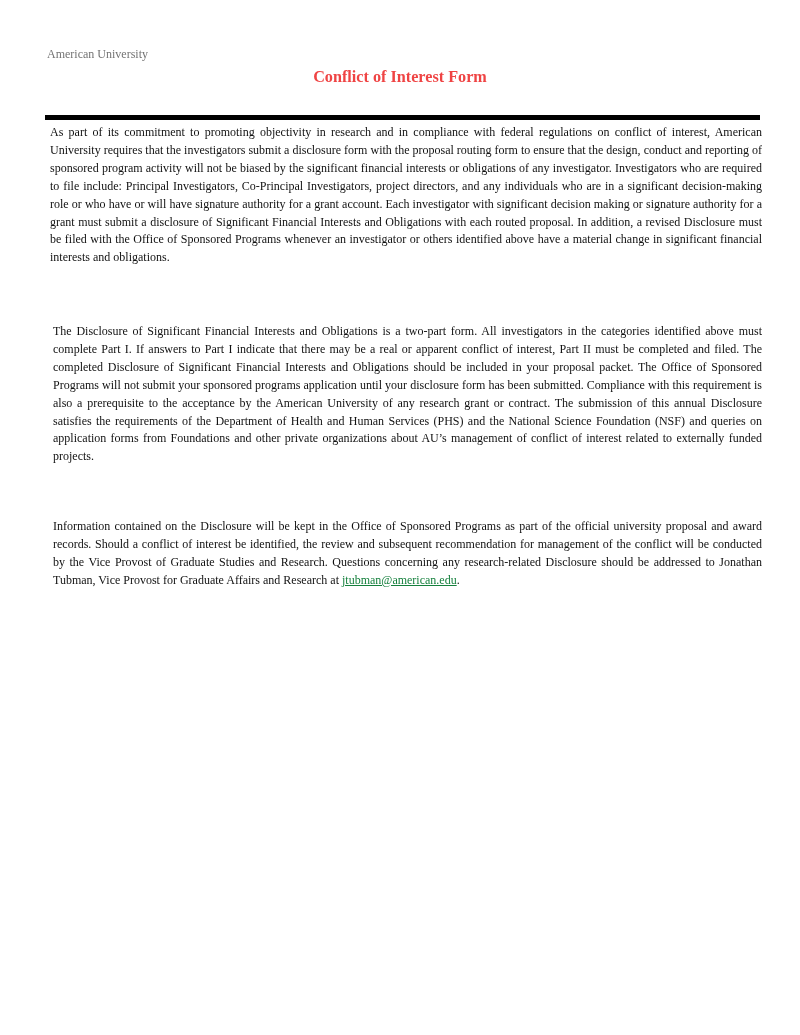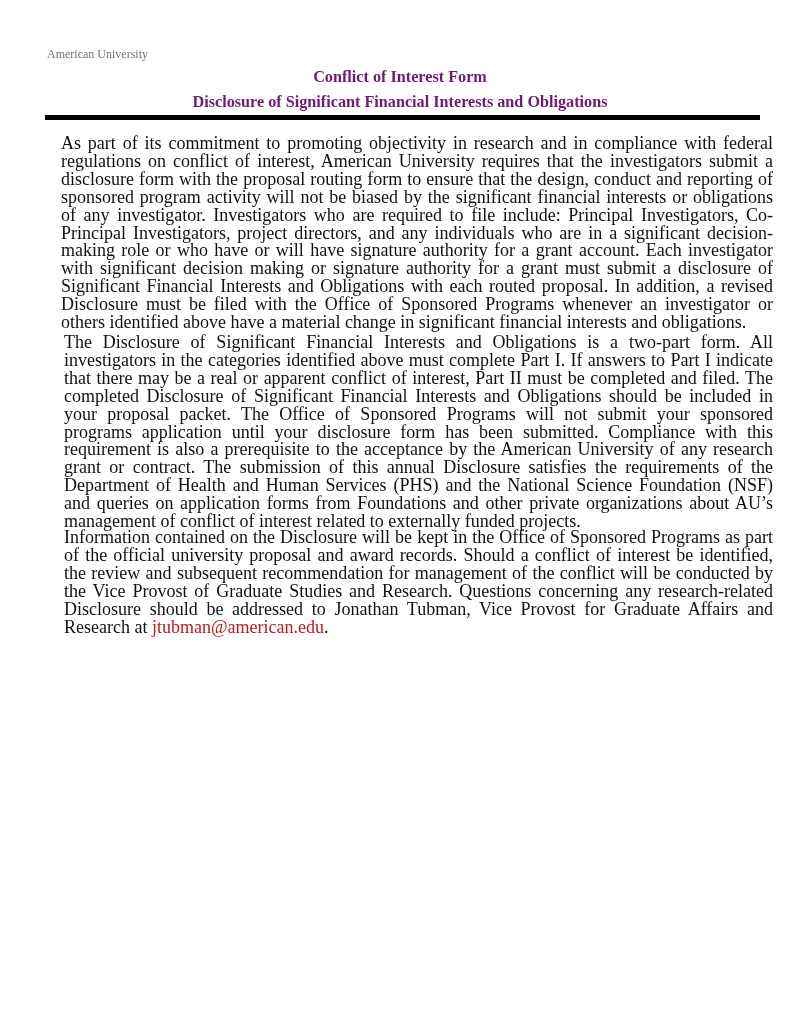--- a/index.html
+++ b/index.html
@@ -31,56 +31,56 @@
       color: #737373;
     }
     .title {
       position: absolute;
       left: 0;
       width: 800px;
       text-align: center;
       font-weight: bold;
       font-size: 16.2px;
       line-height: 20px;
-      color: #701a75;
+      color: #ef4444;
     }
     .title-main { top: 67px; }
     .title-sub { top: 92px; }
     .rule {
       position: absolute;
       left: 45px;
       top: 115px;
       width: 715px;
       height: 5px;
       background: #000000;
     }
     .para {
       position: absolute;
       text-align: justify;
-      font-size: 18px;
+      font-size: 12px;
       line-height: 17.9px;
       color: #111;
-      margin: 14px;
+      margin: 3px;
     }
     .para-1 { left: 47px; top: 121px; width: 712px; }
     .para-2 { left: 50px; top: 320px; width: 709px; }
     .para-3 { left: 50px; top: 515px; width: 709px; }
     .email-link {
-      color: #b91c1c;
+      color: #15803d;
+      text-decoration: underline;
       cursor: pointer;
     }
   </style>
 </head>
 <body>
 
 <div class="page">
   <div class="header-org">American University</div>
 
   <div class="title title-main">Conflict of Interest Form</div>
-  <div class="title title-sub">Disclosure of Significant Financial Interests and Obligations</div>
 
   <div class="rule"></div>
 
   <p class="para para-1">As part of its commitment to promoting objectivity in research and in compliance with federal regulations on conflict of interest, American University requires that the investigators submit a disclosure form with the proposal routing form to ensure that the design, conduct and reporting of sponsored program activity will not be biased by the significant financial interests or obligations of any investigator.  Investigators who are required to file include: Principal Investigators, Co-Principal Investigators, project directors, and any individuals who are in a significant decision-making role or who have or will have signature authority for a grant account.  Each investigator with significant decision making or signature authority for a grant must submit a disclosure of Significant Financial Interests and Obligations with each routed proposal.  In addition, a revised Disclosure must be filed with the Office of Sponsored Programs whenever an investigator or others identified above have a material change in significant financial interests and obligations.</p>
 
   <p class="para para-2">The Disclosure of Significant Financial Interests and Obligations is a two-part form.  All investigators in the categories identified above must complete Part I.  If answers to Part I indicate that there may be a real or apparent conflict of interest, Part II must be completed and filed.  The completed Disclosure of Significant Financial Interests and Obligations should be included in your proposal packet.  The Office of Sponsored Programs will not submit your sponsored programs application until your disclosure form has been submitted.  Compliance with this requirement is also a prerequisite to the acceptance by the American University of any research grant or contract.  The submission of this annual Disclosure satisfies the requirements of the Department of Health and Human Services (PHS) and the National Science Foundation (NSF) and queries on application forms from Foundations and other private organizations about AU’s management of conflict of interest related to externally funded projects.</p>
 
   <p class="para para-3"><span>Information contained on the Disclosure will be kept in the Office of Sponsored Programs as part of the official university proposal and award records.  Should a conflict of interest be identified, the review and subsequent recommendation for management of the conflict will be conducted by the Vice Provost of Graduate Studies and Research.  Questions concerning any research-related Disclosure should be addressed to Jonathan Tubman, Vice Provost for Graduate Affairs and Research at </span><a class="email-link">jtubman@american.edu</a><span>.</span></p>
 </div>
 

